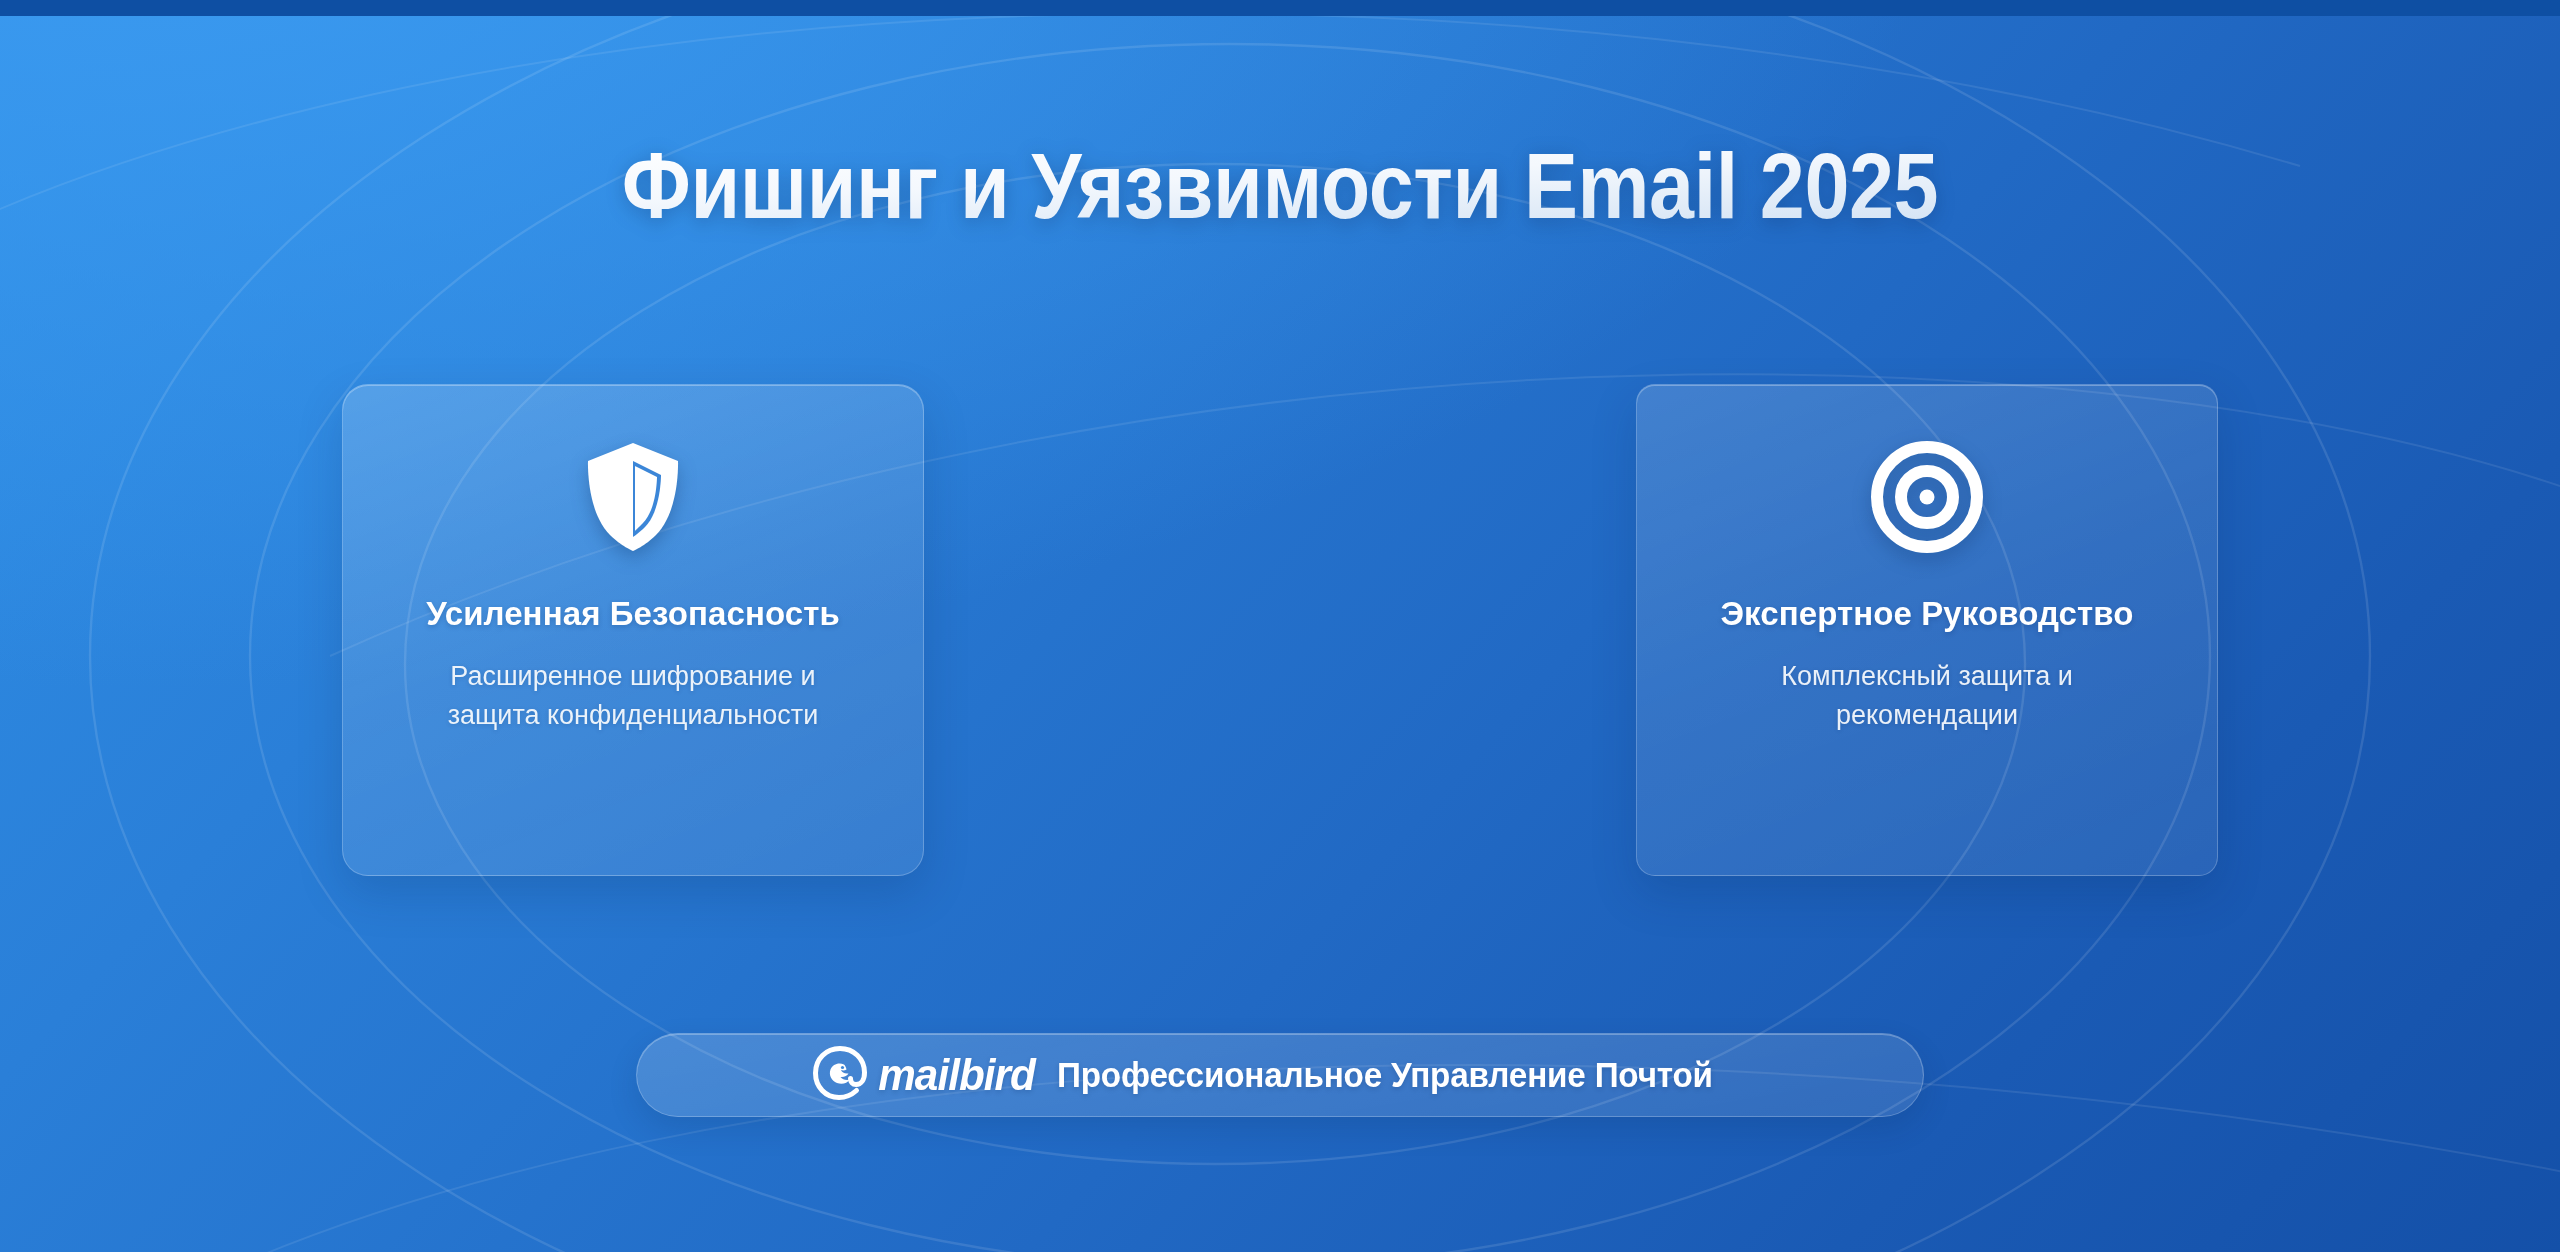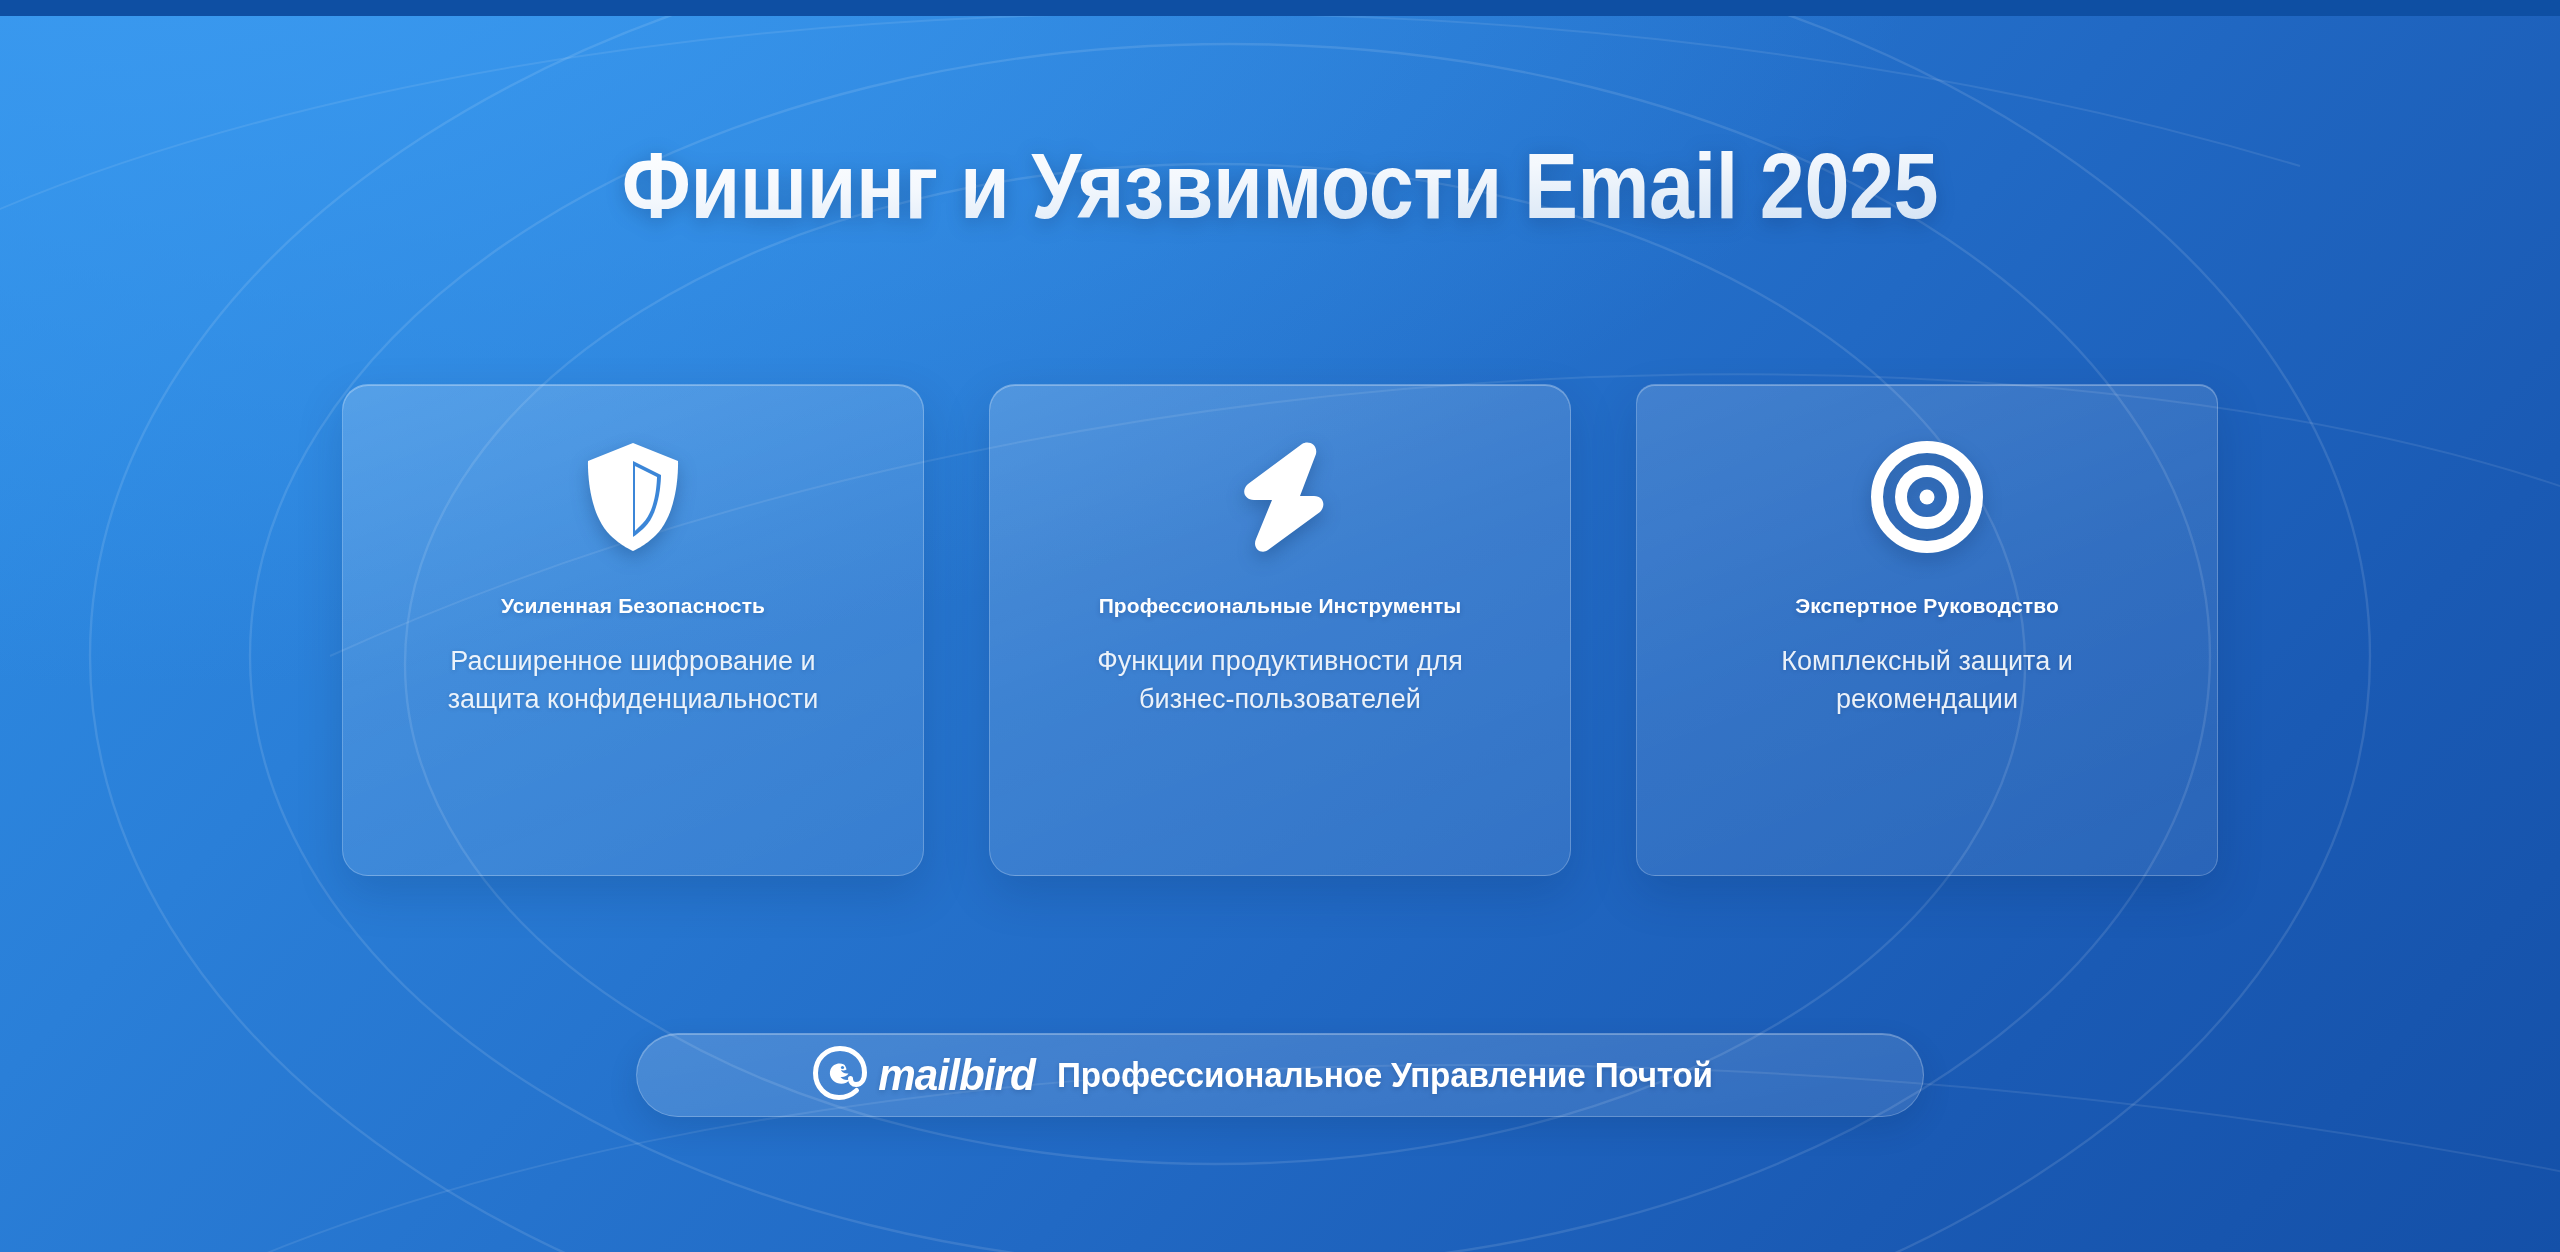--- a/index.html
+++ b/index.html
@@ -96,21 +96,21 @@
   .card-icon {
     height: 112px;
     display: flex;
     align-items: center;
     justify-content: center;
     margin-bottom: 40px;
     filter: drop-shadow(0 7px 9px rgba(8, 42, 92, 0.30));
   }
 
   .card-title {
-    font-size: 21px;
+    font-size: 33px;
     font-weight: 700;
     color: #ffffff;
     line-height: 1.28;
     letter-spacing: 0.1px;
     margin: 0 0 22px;
     text-shadow: 0 2px 5px rgba(8, 38, 85, 0.22);
   }
   .card-desc {
     font-size: 27px;
     font-weight: 400;
@@ -196,29 +196,20 @@
         <svg width="104" height="116" viewBox="0 0 104 116" aria-hidden="true">
           <path d="M52 4 L97 22 C97 22 99 72 75 96 C64 107 52 112 52 112 C52 112 40 107 29 96 C5 72 7 22 7 22 Z" fill="#ffffff"></path>
           <path d="M52 22 L52 98 C52 98 58 94 64 88 C80 72 80 36 80 36 Z" fill="#3b86d8"></path>
           <path d="M52 26 L76 38 C76 38 76 70 62 84 C58 88 54 92 54 92 L54 27 Z" fill="#ffffff"></path>
         </svg>
       </div>
       <div class="card-title">Усиленная Безопасность</div>
       <div class="card-desc">Расширенное шифрование и защита конфиденциальности</div>
     </div>
 
-    <div class="card c2">
-      <div class="card-icon">
-        <svg width="96" height="118" viewBox="0 0 96 118" aria-hidden="true">
-          <path d="M70 6 C76 2 86 6 84 16 L68 58 L82 58 C92 58 94 68 88 74 L36 112 C29 117 20 110 24 101 L40 62 L22 62 C12 62 9 52 16 46 Z" fill="#ffffff"></path>
-        </svg>
-      </div>
-      <div class="card-title">Профессиональные Инструменты</div>
-      <div class="card-desc">Функции продуктивности для бизнес-пользователей</div>
-    </div>
 
     <div class="card c3">
       <div class="card-icon">
         <svg width="112" height="112" viewBox="0 0 112 112" aria-hidden="true">
           <circle cx="56" cy="56" r="50" fill="none" stroke="#ffffff" stroke-width="12"></circle>
           <circle cx="56" cy="56" r="26" fill="none" stroke="#ffffff" stroke-width="12"></circle>
           <circle cx="56" cy="56" r="7.5" fill="#ffffff"></circle>
         </svg>
       </div>
       <div class="card-title">Экспертное Руководство</div>

